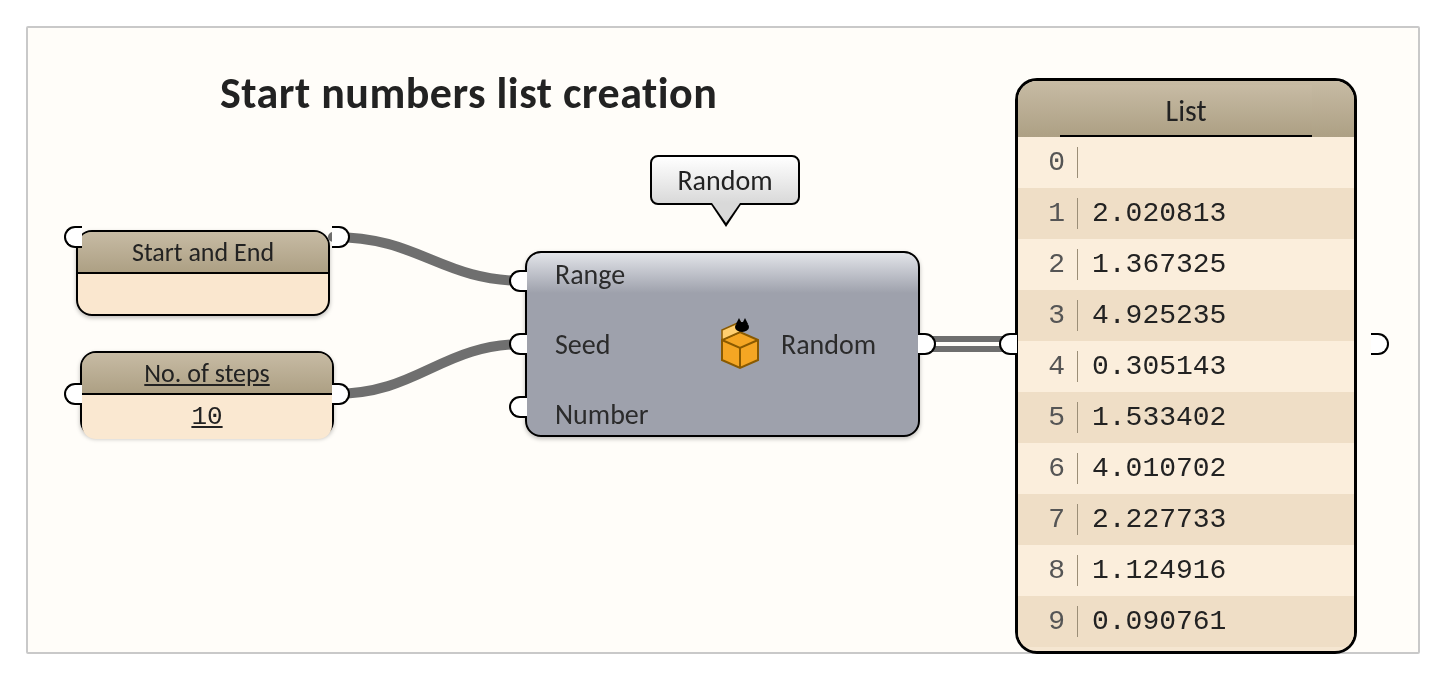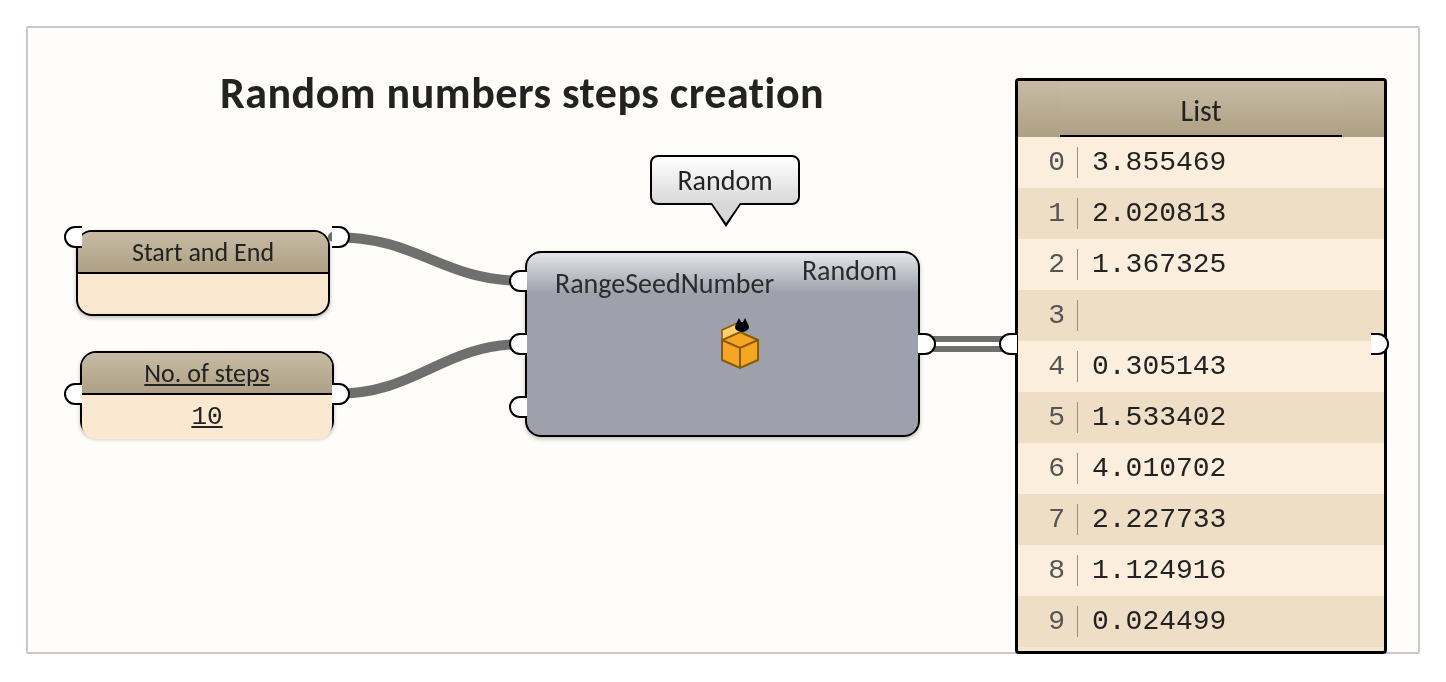--- a/index.html
+++ b/index.html
@@ -90,24 +90,25 @@
     border-radius: 16px;
     background: linear-gradient(to bottom, #e2e4e9 0%, #9ea1ac 22%, #9ea1ac 100%);
     box-shadow: 0 2px 4px rgba(0,0,0,0.25);
     position: absolute;
     box-sizing: border-box;
     display: flex;
     align-items: stretch;
   }
   #random-node .col-in, #random-node .col-out {
     display: flex;
-    flex-direction: row;
+    flex-direction: column;
     justify-content: space-around;
     font-size: 28px;
     color: #2b2b2b;
+    gap: 28px;
   }
   #random-node .col-in {
     padding-left: 28px;
     width: 150px;
   }
   #random-node .col-icon {
     flex: 0 0 70px;
     display:flex; align-items:center; justify-content:center;
   }
   #random-node .col-out {
@@ -154,24 +155,24 @@
     border-right: 16px solid transparent;
     border-top: 24px solid #000;
     z-index: 5;
   }
 
   
   #list-panel {
     position: absolute;
     left: 1015px;
     top: 78px;
-    width: 372px;
+    width: 342px;
     height: 576px;
     border: 3px solid #000;
-    border-radius: 4px;
+    border-radius: 22px;
     background: #f5e6d1;
     box-sizing: border-box;
     overflow: hidden;
   }
   #list-panel .list-header {
     height: 50px;
     background: linear-gradient(to bottom, #c7bba4, #ada084);
     border-bottom: 2px solid #000;
     margin: 0 42px;
     display: flex;
@@ -224,21 +225,21 @@
   
   #range-node, #steps-node, #random-node, #list-panel, .tooltip, .tooltip-pointer, .tooltip-pointer-border { z-index: 5; }
   .port { z-index: 7; }
 
 </style>
 </head>
 <body>
 
 <div class="frame"></div>
 
-<div class="title">Random numbers steps creation</div>
+<div class="title">Start numbers list creation</div>
 
 <svg class="wires">
 
   <path d="M 333 237 C 420 237, 440 281, 525 281" stroke="#6f6f6f" stroke-width="10" fill="none" stroke-linecap="round"></path>
 
   <path d="M 333 394 C 420 394, 440 344, 525 344" stroke="#6f6f6f" stroke-width="10" fill="none" stroke-linecap="round"></path>
 
   <path d="M 921 339 L 1014 339" stroke="#6f6f6f" stroke-width="6" fill="none" stroke-linecap="round"></path>
   <path d="M 921 349 L 1014 349" stroke="#6f6f6f" stroke-width="6" fill="none" stroke-linecap="round"></path>
 </svg>
@@ -298,32 +299,32 @@
 <div class="port left" style="left:509px; top:396px;"></div>
 <div class="port right" style="left:918px; top:333px;"></div>
 
 <div id="list-panel">
   <div class="list-header-wrap">
     <div class="list-header">List</div>
   </div>
   <div class="rows">
     <div class="row">
         <div class="idx">0</div>
-        <div class="val">3.855469</div>
       </div>
     <div class="row">
         <div class="idx">1</div>
         <div class="val">2.020813</div>
       </div>
     <div class="row">
         <div class="idx">2</div>
         <div class="val">1.367325</div>
       </div>
     <div class="row">
         <div class="idx">3</div>
+        <div class="val">4.925235</div>
       </div>
     <div class="row">
         <div class="idx">4</div>
         <div class="val">0.305143</div>
       </div>
     <div class="row">
         <div class="idx">5</div>
         <div class="val">1.533402</div>
       </div>
     <div class="row">
@@ -333,18 +334,18 @@
     <div class="row">
         <div class="idx">7</div>
         <div class="val">2.227733</div>
       </div>
     <div class="row">
         <div class="idx">8</div>
         <div class="val">1.124916</div>
       </div>
     <div class="row">
         <div class="idx">9</div>
-        <div class="val">0.024499</div>
+        <div class="val">0.090761</div>
       </div>
   </div>
 </div>
 <div class="port left" style="left:999px;  top:333px;"></div>
 <div class="port right" style="left:1371px; top:333px;"></div>
 
 </body></html>

